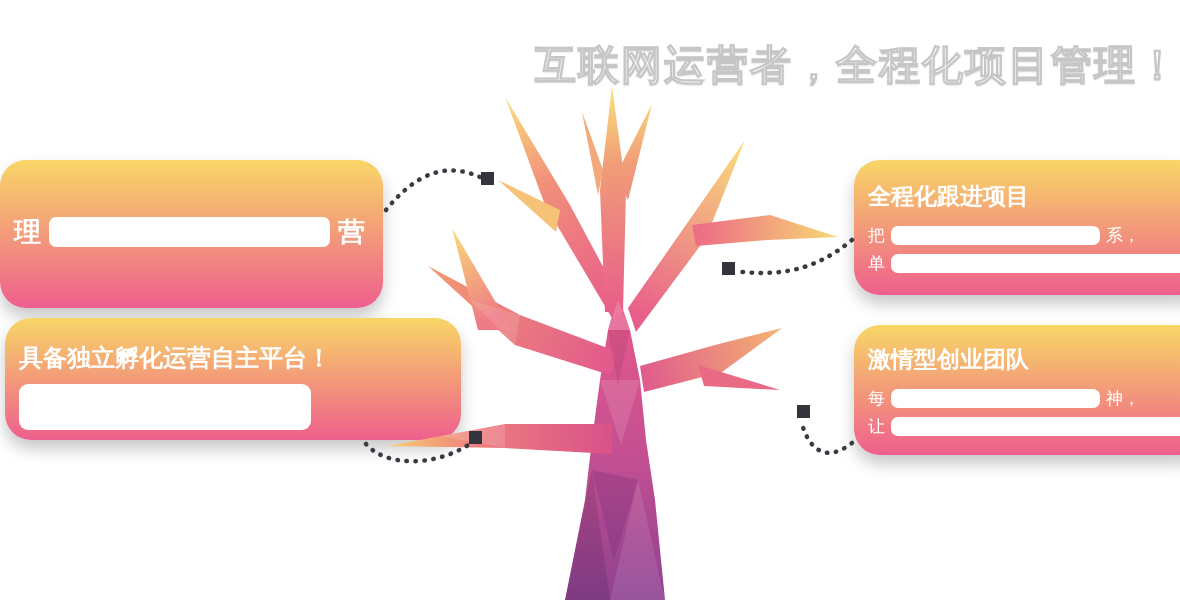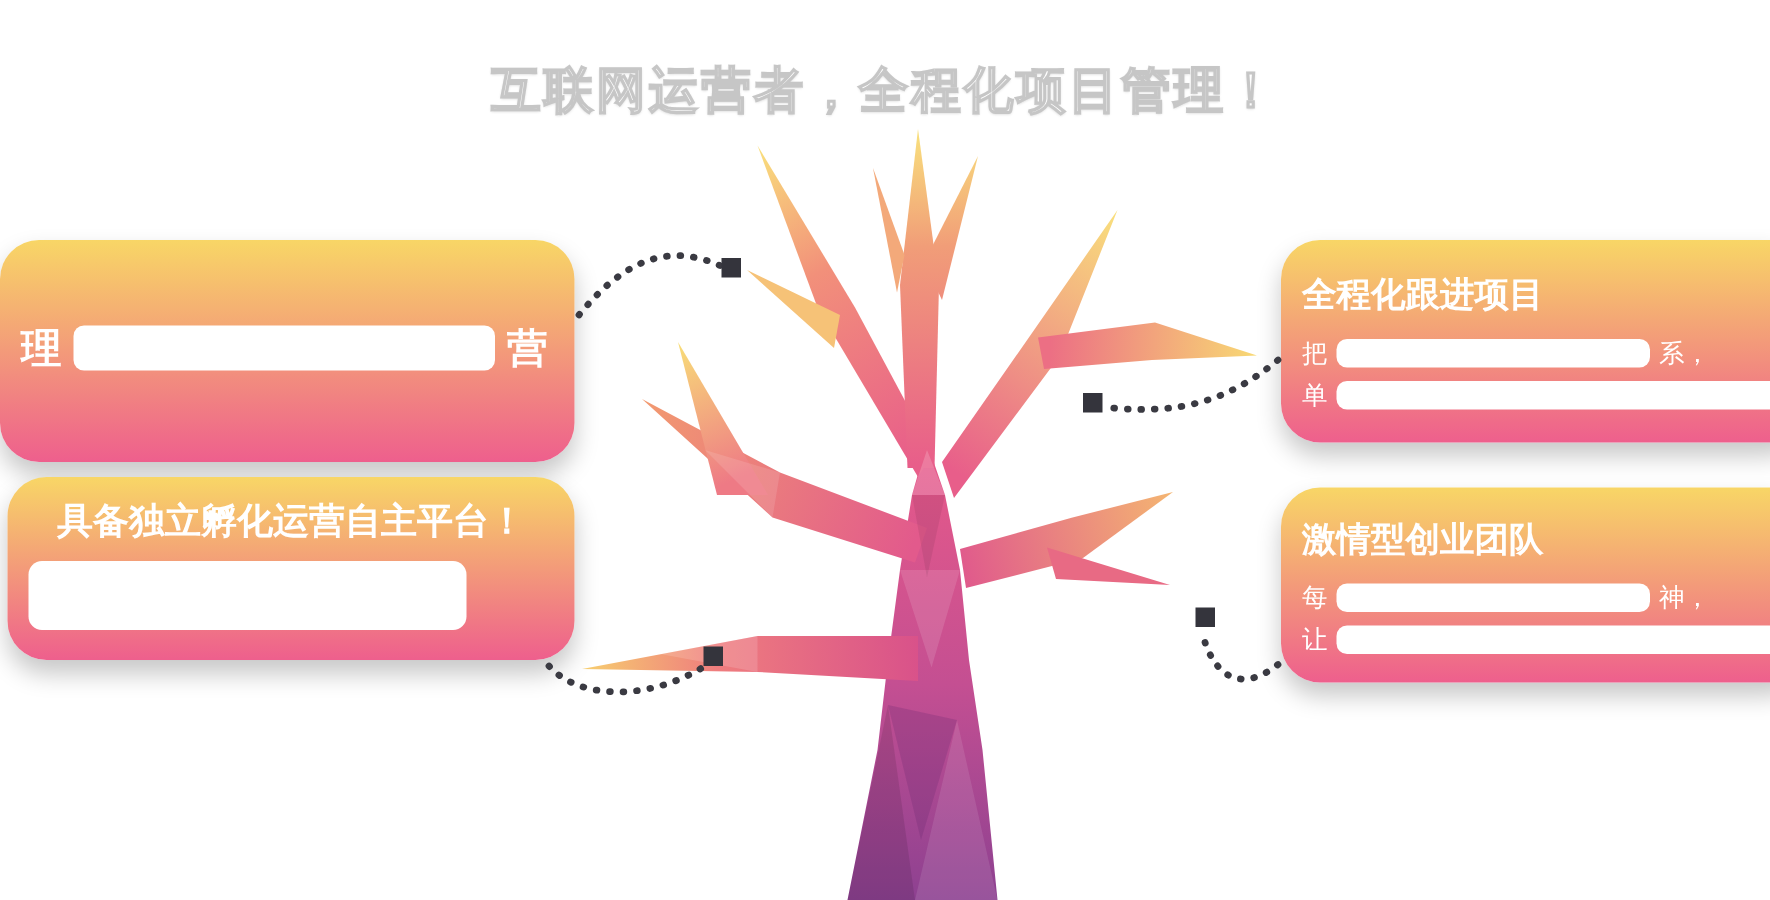--- a/index.html
+++ b/index.html
@@ -2,35 +2,35 @@
 <html style="--card-g1: #f8d666; --card-g2: #ee5f8d; --connector: #3a3a42;"><head>
 <meta charset="utf-8">
 <style>
   html,body{margin:0;padding:0;background:#fff;}
   .stage{
     position:relative;width:1180px;height:600px;overflow:hidden;background:#fff;
     font-family:"Liberation Sans",sans-serif;
   }
   
   .title{
-    position:absolute;top:38px;left:0;width:100%;margin:0;text-align:center;
-    font-size:33px;font-weight:bold;letter-spacing:2px;color:#fff;
+    position:absolute;top:38px;left:0;width:100%;margin:0;text-align:right;
+    font-size:41px;font-weight:bold;letter-spacing:2px;color:#fff;
     -webkit-text-stroke:1px #c6c6c6;
     text-shadow:0 1px 2px rgba(0,0,0,.18);
     z-index:1;
   }
   
   .card{
     position:absolute;color:#fff;border-radius:26px;
     background:linear-gradient(180deg,var(--card-g1,#f8d666) 0%,var(--card-g2,#ee5f8d) 100%);
     box-shadow:0 9px 16px rgba(0,0,0,.22);
     z-index:2;box-sizing:border-box;
   }
   .card-tl{left:0;top:160px;width:383px;height:148px;padding:56px 18px 0 14px;}
-  .card-bl{left:5px;top:318px;width:378px;height:122px;padding:16px 14px 0 14px;text-align:center;}
+  .card-bl{left:5px;top:318px;width:456px;height:122px;padding:26px 14px 0 14px;}
   .card-tr{left:854px;top:160px;width:350px;height:135px;padding:22px 0 0 14px;}
   .card-br{left:854px;top:325px;width:350px;height:130px;padding:20px 0 0 14px;}
   .hline{display:flex;align-items:center;font-size:27px;font-weight:bold;line-height:32px;}
   .heading{font-size:23px;font-weight:bold;line-height:28px;white-space:nowrap;}
   .card-bl .heading{font-size:24px;}
   .mask{background:#fff;border-radius:7px;}
   .hmask{flex:1 1 auto;height:30px;margin:0 8px;}
   .block-mask{width:292px;height:46px;margin-top:12px;border-radius:9px;}
   .body{margin-top:13px;font-size:17px;line-height:25px;}
   .bline{display:flex;align-items:center;height:25px;margin-bottom:3px;}

